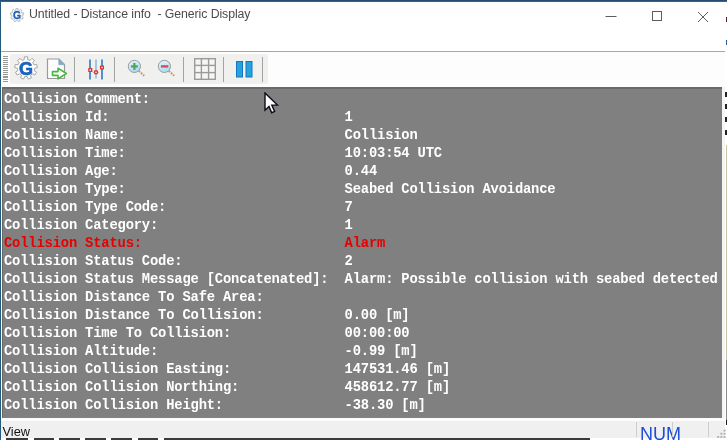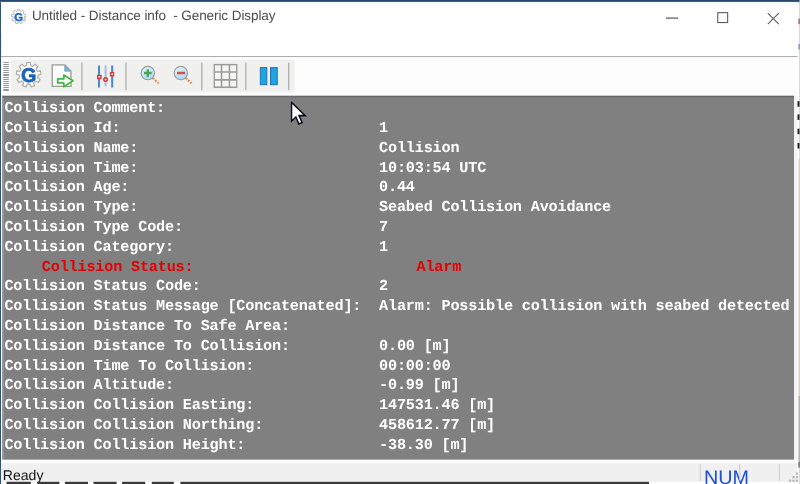--- a/index.html
+++ b/index.html
@@ -22,21 +22,21 @@
      background:repeating-linear-gradient(to bottom,#979797 0px,#979797 1px,rgba(0,0,0,0) 1px,rgba(0,0,0,0) 1.95px);}
   
   #clientedgetop{left:2px;top:87px;width:720px;height:2px;background:#696969;}
   #clientedgeleft{left:2px;top:87px;width:1px;height:331px;background:#696969;}
   #leftwhite{left:1px;top:87px;width:1px;height:331px;background:#f8f8f8;}
   #content{left:3px;top:89px;width:719px;height:329px;background:#808080;}
   #rightstrip{left:722px;top:87px;width:3px;height:334px;background:#f5f5f5;}
   #bottomwhite{left:1px;top:418px;width:724px;height:3px;background:#fdfdfd;}
   #contenttext{left:3px;top:88px;font-family:"Liberation Mono",monospace;font-weight:bold;
      font-size:13.8px;letter-spacing:-0.17px;line-height:18px;color:#ffffff;white-space:pre;margin:0;padding:3px 0 0 1px;}
-  .red{color:#e60000;padding-left:34px;}
+  .red{color:#e60000;}
   
   #statusbar{left:1px;top:421px;width:724px;height:17px;background:#f0f0f0;}
   #ready{left:1.5px;top:3px;font-size:12.8px;color:#111;}
   #num{left:639px;top:3px;font-size:18px;color:#1d4ed8;}
   .statsep{position:absolute;top:1px;width:1px;height:15px;background:#cdcdcd;}
   
   .bdash{position:absolute;background:#3a3a3a;}
   .redge{position:absolute;left:725px;width:2px;}
 </style>
 </head>
@@ -153,21 +153,21 @@
 Collision Status Message [Concatenated]:  Alarm: Possible collision with seabed detected
 Collision Distance To Safe Area:
 Collision Distance To Collision:          0.00 [m]
 Collision Time To Collision:              00:00:00
 Collision Altitude:                       -0.99 [m]
 Collision Collision Easting:              147531.46 [m]
 Collision Collision Northing:             458612.77 [m]
 Collision Collision Height:               -38.30 [m]</pre>
 
 <div class="abs" id="statusbar">
-  <div class="abs" id="ready">Ready</div>
+  <div class="abs" id="ready">View</div>
   <div class="abs" id="num">NUM</div>
   <div class="statsep" style="left:635px"></div>
   <div class="statsep" style="left:671px"></div>
   <div class="statsep" style="left:707px"></div>
 
   <svg class="abs" style="left:715px;top:8px" width="11" height="10" viewBox="0 0 11 10">
     <g fill="#b5b5b5">
       <rect x="7.6" y="0.6" width="2" height="2"></rect>
       <rect x="7.6" y="3.8" width="2" height="2"></rect>
       <rect x="7.6" y="7" width="2" height="2"></rect>

